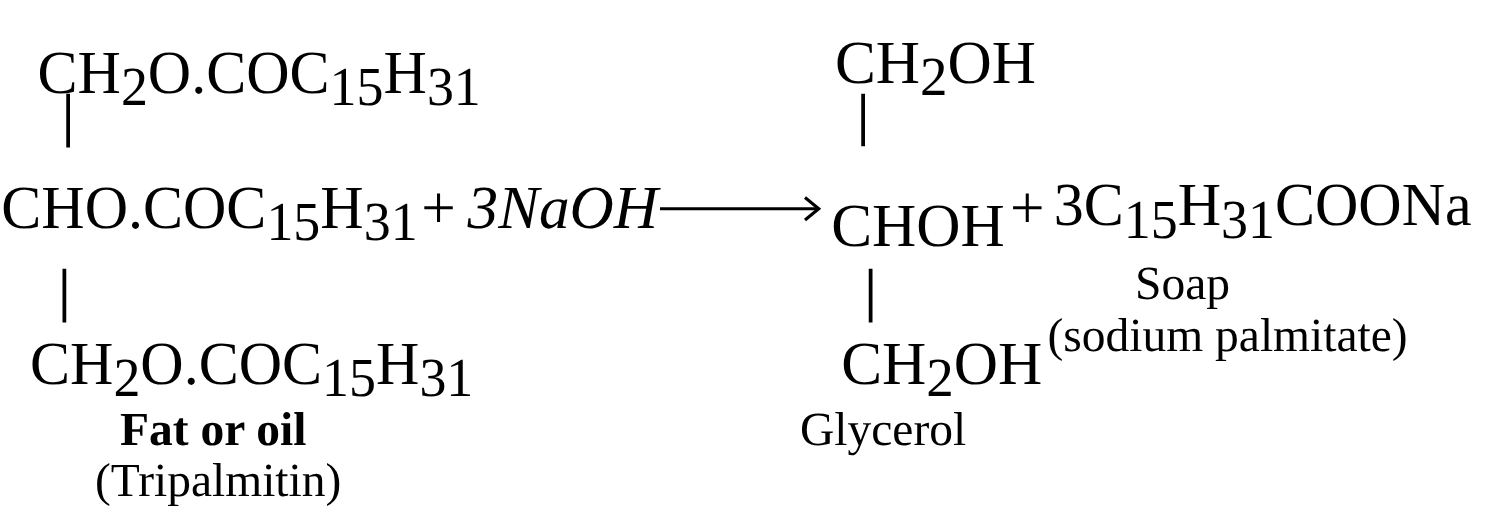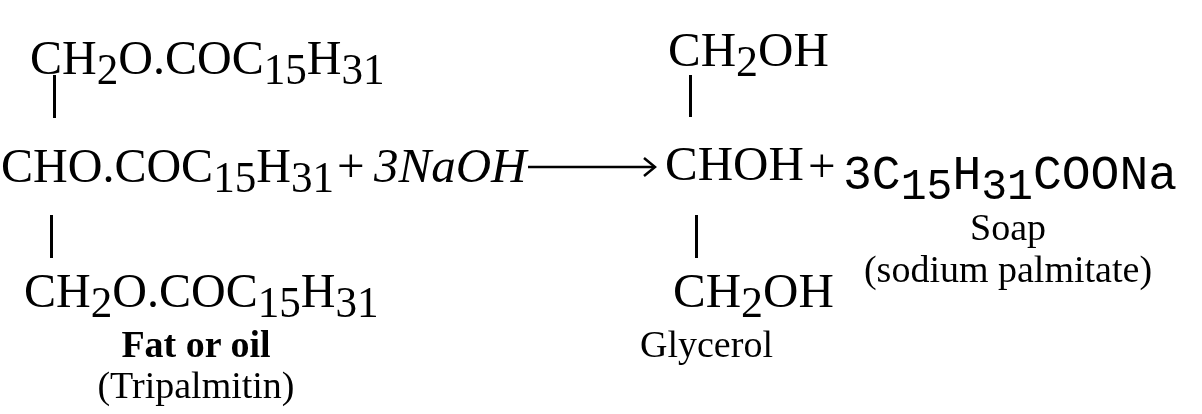--- a/index.html
+++ b/index.html
@@ -5,21 +5,21 @@
   html, body { margin:0; padding:0; background:#ffffff; }
   body { width:1202px; height:414px; position:relative; overflow:hidden;
          font-family:"Liberation Serif","DejaVu Serif",serif; color:#000000; }
   .f { position:absolute; white-space:nowrap; line-height:1;text-align:right; }
   .big { font-size:49px; }
   .lbl { font-size:38px; }
   .sub { font-size:44px; position:relative; top:10px; }
   .bar { position:absolute; width:3px; background:#000; }
   .arrow { position:absolute; }
   .fit { display:inline-block; transform-origin:left top; }
-  .center { text-align:center; }
+  .center { text-align:left; }
 </style>
 </head>
 <body>
 
 <div>
 
   <div class="f big" style="left:30px; top:33px;">
     <span class="fit" style="transform:scaleX(0.98)">
       <span>CH</span><span class="sub">2</span><span>O.COC</span><span class="sub">15</span><span>H</span><span class="sub">31</span>
     </span>
@@ -47,30 +47,30 @@
   <svg class="arrow" width="132" height="24" style="left:526px; top:155px;" viewBox="0 0 132 24">
     <line x1="2" y1="12" x2="128" y2="12" stroke="#000" stroke-width="2.5"></line>
     <polyline points="118,3 129,12 118,21" fill="none" stroke="#000" stroke-width="2.5"></polyline>
   </svg>
 
   <div class="f big" style="left:668px; top:25px;">
     <span>CH</span><span class="sub">2</span><span>OH</span>
   </div>
   <div class="bar" style="left:689px; top:75px; height:42px;"></div>
 
-  <div class="f big" style="left:665px; top:139px;">CHOH</div>
+  <div class="f big" style="left:665px; top:156px;">CHOH</div>
   <div class="bar" style="left:695px; top:215px; height:43px;"></div>
 
   <div class="f big" style="left:673px; top:266px;">
     <span>CH</span><span class="sub">2</span><span>OH</span>
   </div>
   <div class="f lbl" style="left:640px; top:325px;">Glycerol</div>
 
   <div class="f big" style="left:808px; top:141px;">+</div>
-  <div class="f big" style="left:843px; top:152px;font-family:Liberation Mono, monospace;">
+  <div class="f big" style="left:843px; top:139px;">
     <span class="fit" style="transform:scaleX(0.98)">
       <span>3C</span><span class="sub">15</span><span>H</span><span class="sub">31</span><span>COONa</span>
     </span>
   </div>
   <div class="f lbl center" style="left:908px; width:200px; top:208px;">Soap</div>
   <div class="f lbl center" style="left:838px; width:340px; top:250px;">(sodium palmitate)</div>
 
 </div>
 
 </body></html>

